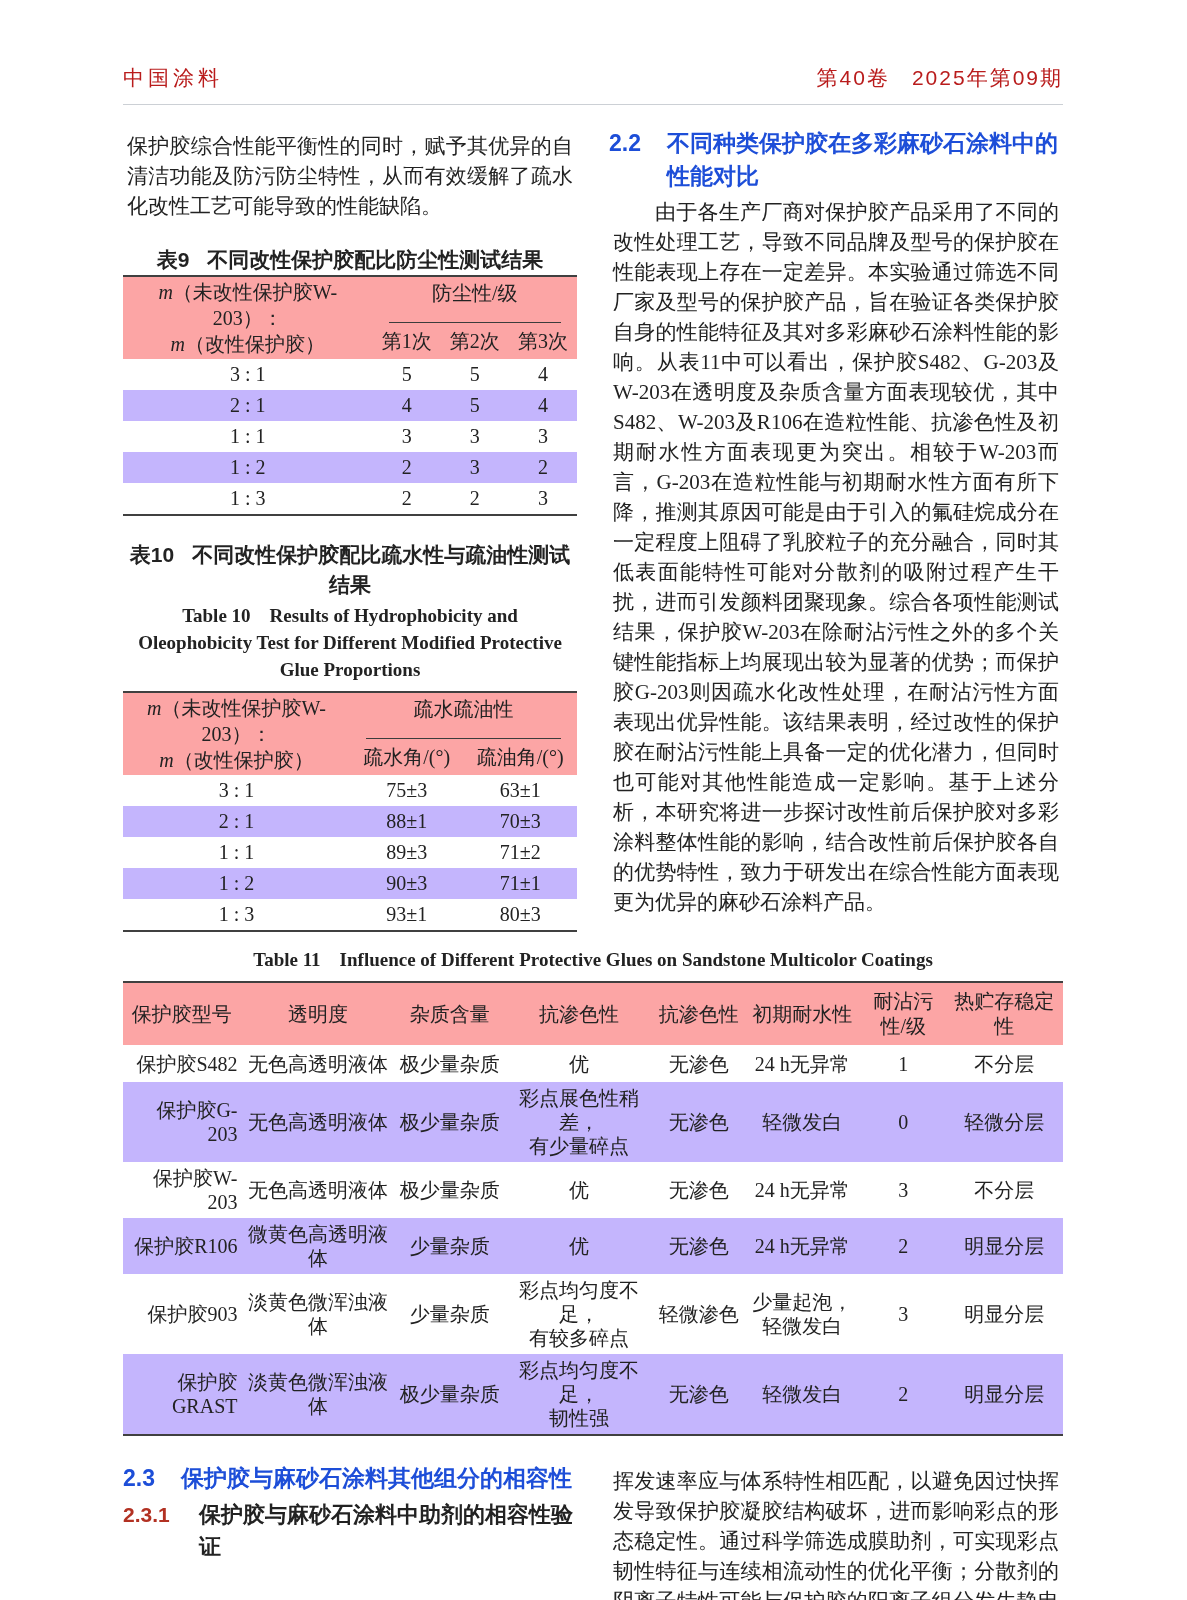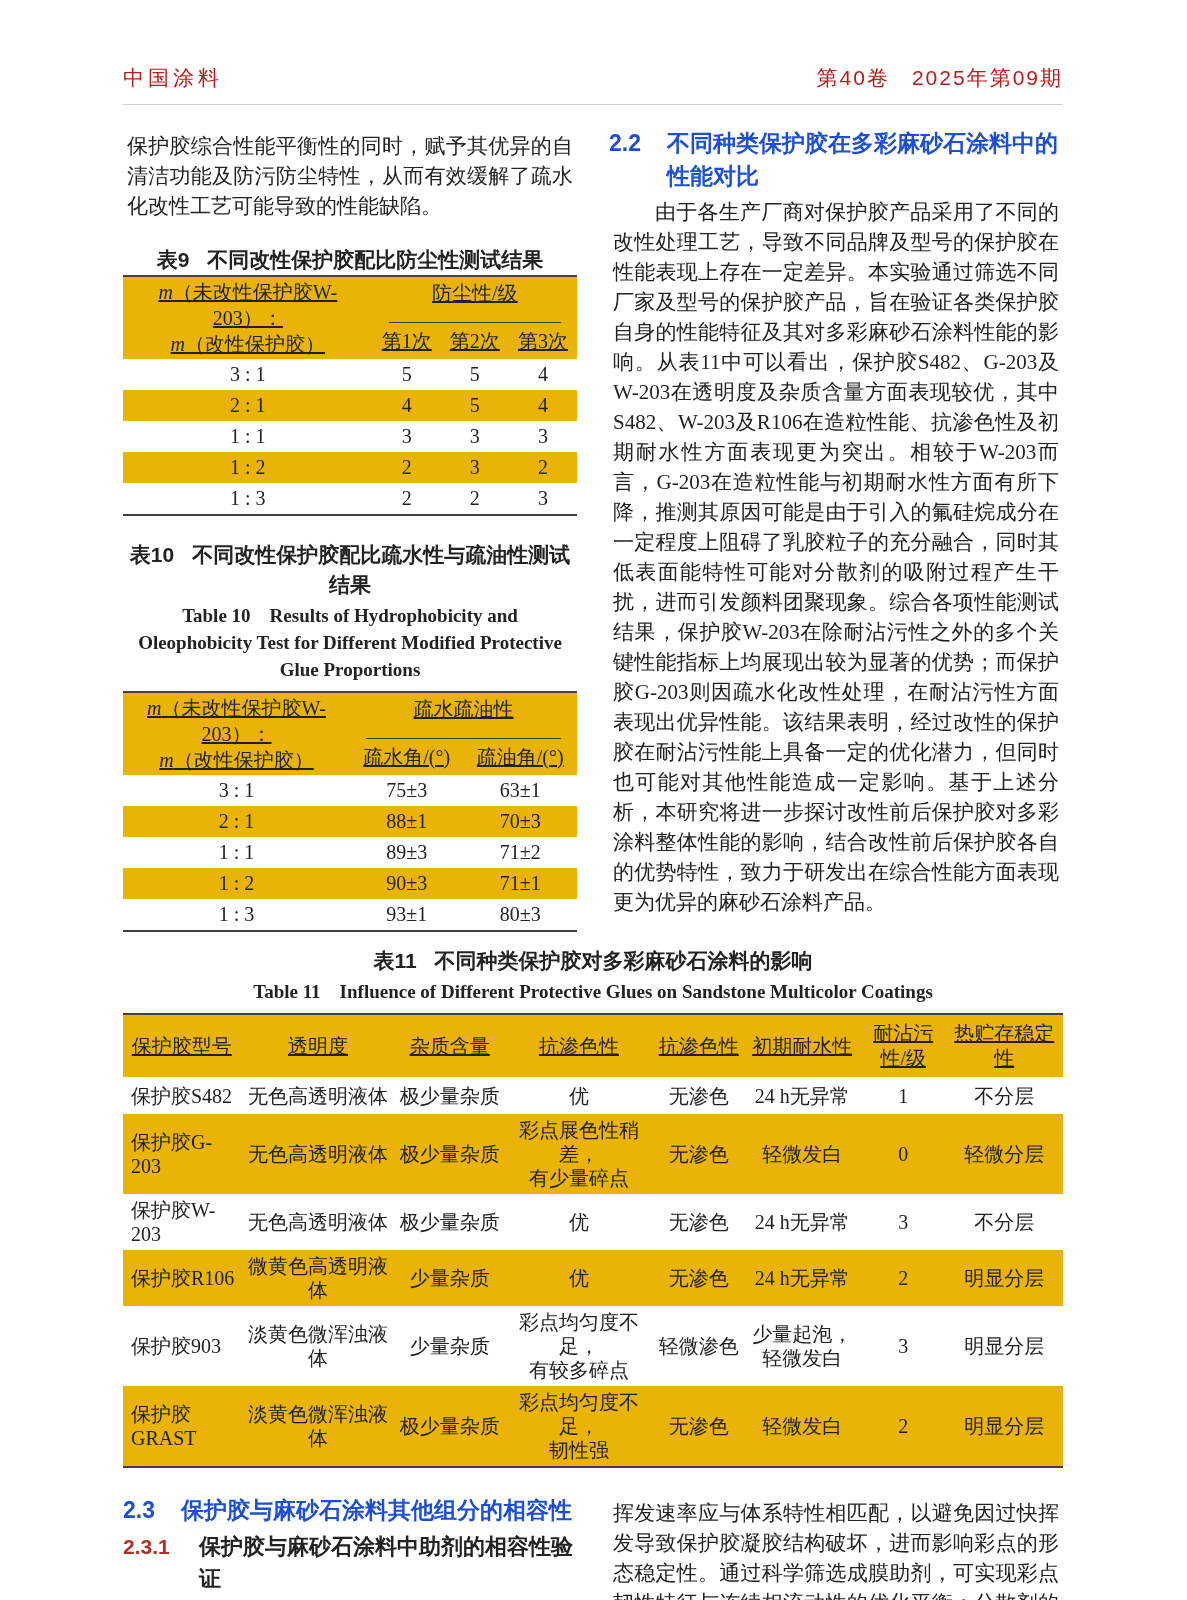--- a/index.html
+++ b/index.html
@@ -33,36 +33,36 @@
   
   .cap-zh{margin-top:24px;text-align:center;
     font-family:"Liberation Sans","DejaVu Sans",sans-serif;
     font-weight:bold;font-size:21px;line-height:30px;}
   .cap-zh .lbl{margin-right:18px;}
   .cap-en{text-align:center;font-weight:bold;font-size:19px;line-height:27px;margin:2px 0 8px 0;}
 
   
   table.ptable{width:100%;border-collapse:collapse;
     border-top:2px solid #404040;border-bottom:2px solid #404040;font-size:20px;}
-  table.ptable thead{background:#eab308;text-decoration:underline;}
+  table.ptable thead{background:#fca5a5;}
   table.ptable th{font-weight:400;padding:2px 4px;line-height:26px;vertical-align:middle;}
   table.ptable td{text-align:center;height:29px;padding:1px 4px;line-height:25px;}
-  table.ptable tr.alt{background:#eab308;}
+  table.ptable tr.alt{background:#c4b5fd;}
   .hcol1{width:55%;line-height:27px;}
   .t10 .hcol1{width:50%;}
   .it{font-style:italic;}
   th.group{padding:4px 0 0 0;}
   .group-inner{display:block;margin:0 12px;padding-bottom:16px;border-bottom:1px solid #3c3c3c;}
   tr.subrow th{padding-bottom:5px;}
 
   
   .t11wrap{margin-top:14px;}
   table.t11 th{font-size:20px;line-height:25px;padding:6px 3px;}
   table.t11 td{font-size:20px;line-height:24px;padding:4px 3px;white-space:pre-line;}
-  table.t11 td.cl{text-align:left;padding-left:8px;}
+  table.t11 td.cl{text-align:right;padding-left:8px;}
   table.t11 col.c1{width:12.5%;} table.t11 col.c2{width:16.5%;}
   table.t11 col.c3{width:11.5%;} table.t11 col.c4{width:16%;}
   table.t11 col.c5{width:9.5%;}  table.t11 col.c6{width:12.5%;}
   table.t11 col.c7{width:9%;}    table.t11 col.c8{width:12.5%;}
 
   .cols.bottom{margin-top:26px;}
 </style>
 </head>
 <body>
 
@@ -191,23 +191,20 @@
     <div class="col">
       <h2 class="sec">
         <span class="num">2.2</span>
         <span>不同种类保护胶在多彩麻砂石涂料中的性能对比</span>
       </h2>
       <p class="body-text indent">由于各生产厂商对保护胶产品采用了不同的改性处理工艺，导致不同品牌及型号的保护胶在性能表现上存在一定差异。本实验通过筛选不同厂家及型号的保护胶产品，旨在验证各类保护胶自身的性能特征及其对多彩麻砂石涂料性能的影响。从表11中可以看出，保护胶S482、G-203及W-203在透明度及杂质含量方面表现较优，其中S482、W-203及R106在造粒性能、抗渗色性及初期耐水性方面表现更为突出。相较于W-203而言，G-203在造粒性能与初期耐水性方面有所下降，推测其原因可能是由于引入的氟硅烷成分在一定程度上阻碍了乳胶粒子的充分融合，同时其低表面能特性可能对分散剂的吸附过程产生干扰，进而引发颜料团聚现象。综合各项性能测试结果，保护胶W-203在除耐沾污性之外的多个关键性能指标上均展现出较为显著的优势；而保护胶G-203则因疏水化改性处理，在耐沾污性方面表现出优异性能。该结果表明，经过改性的保护胶在耐沾污性能上具备一定的优化潜力，但同时也可能对其他性能造成一定影响。基于上述分析，本研究将进一步探讨改性前后保护胶对多彩涂料整体性能的影响，结合改性前后保护胶各自的优势特性，致力于研发出在综合性能方面表现更为优异的麻砂石涂料产品。</p>
     </div>
   </div>
 
   <div class="t11wrap">
-    <div class="cap-zh" style="margin-top:0;">
-      <span class="lbl">表11</span><span>不同种类保护胶对多彩麻砂石涂料的影响</span>
-    </div>
     <div class="cap-en">Table 11　Influence of Different Protective Glues on Sandstone Multicolor Coatings</div>
 
     <table class="ptable t11">
       <colgroup>
         <col class="c1">
           <col class="c2">
           <col class="c3">
           <col class="c4">
         <col class="c5">
           <col class="c6">

